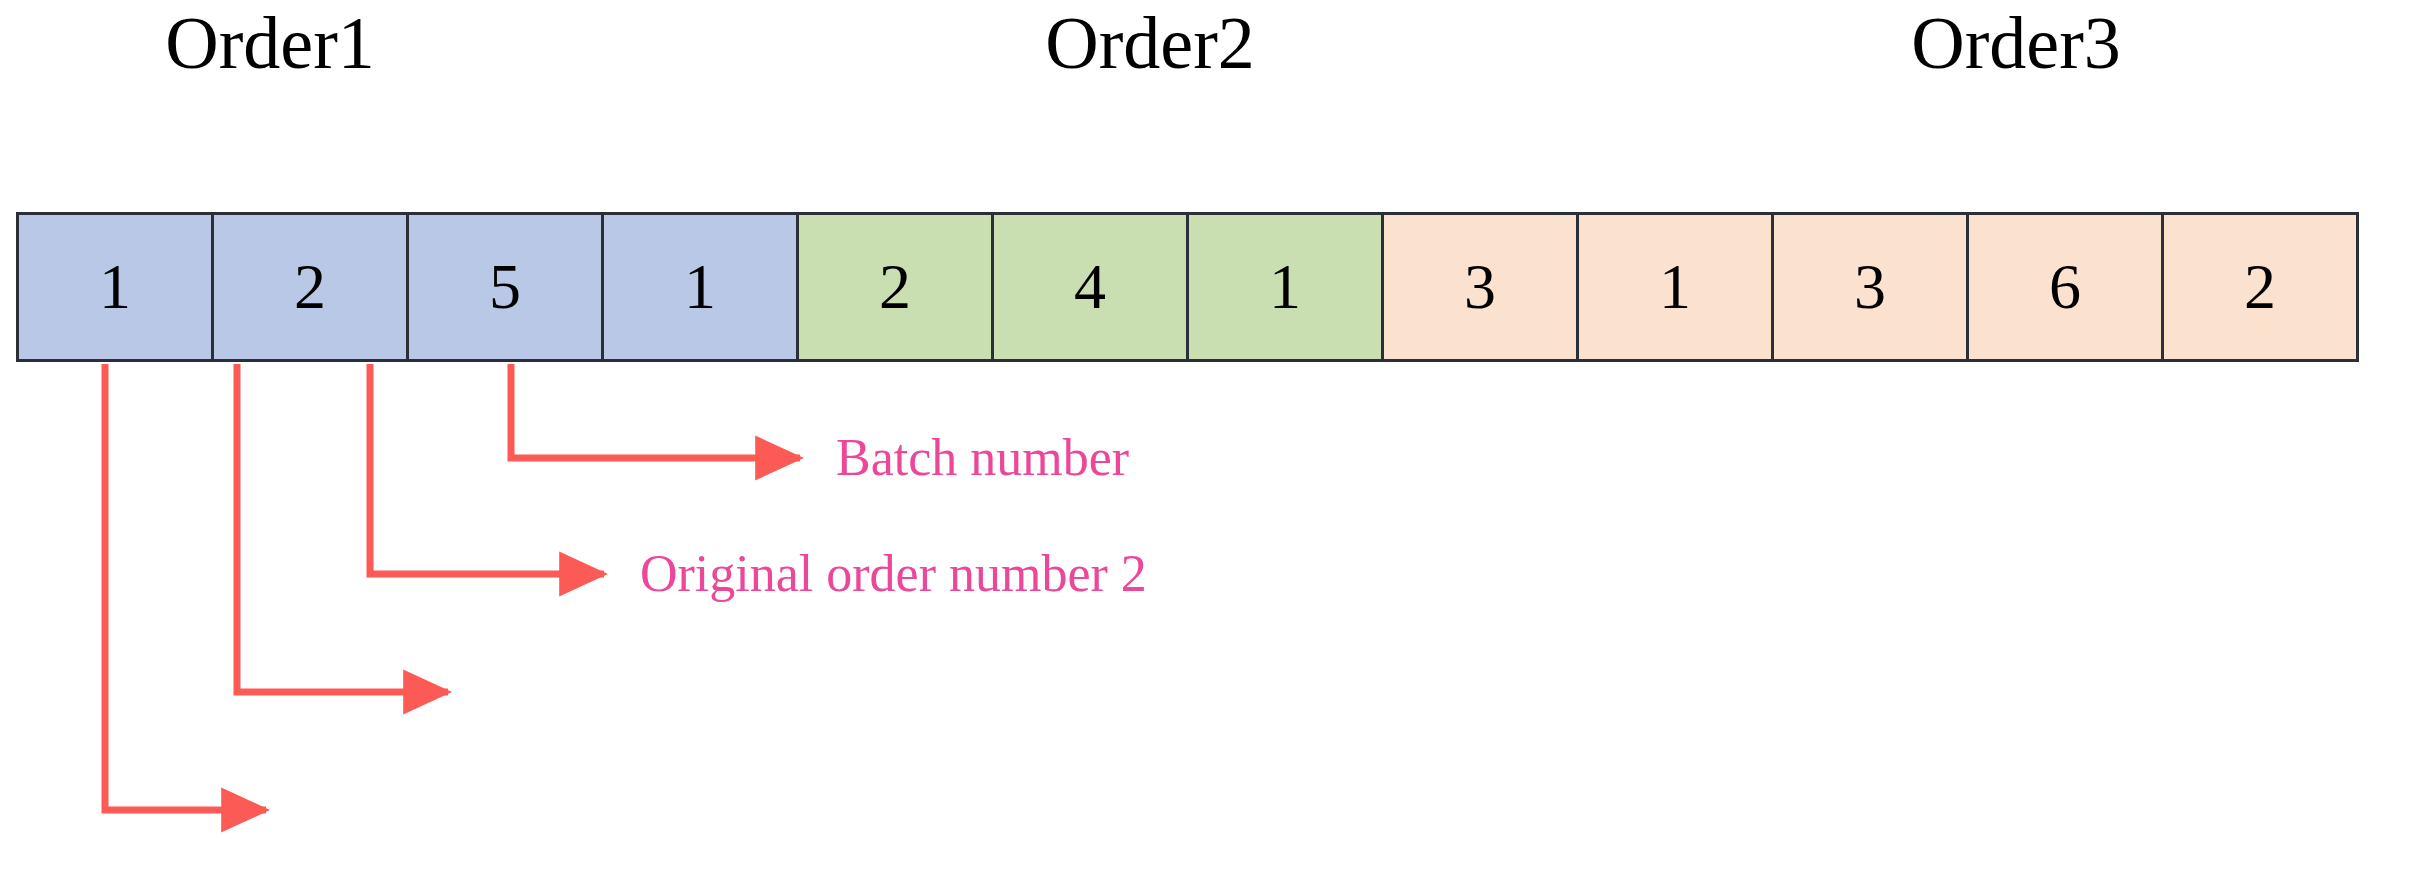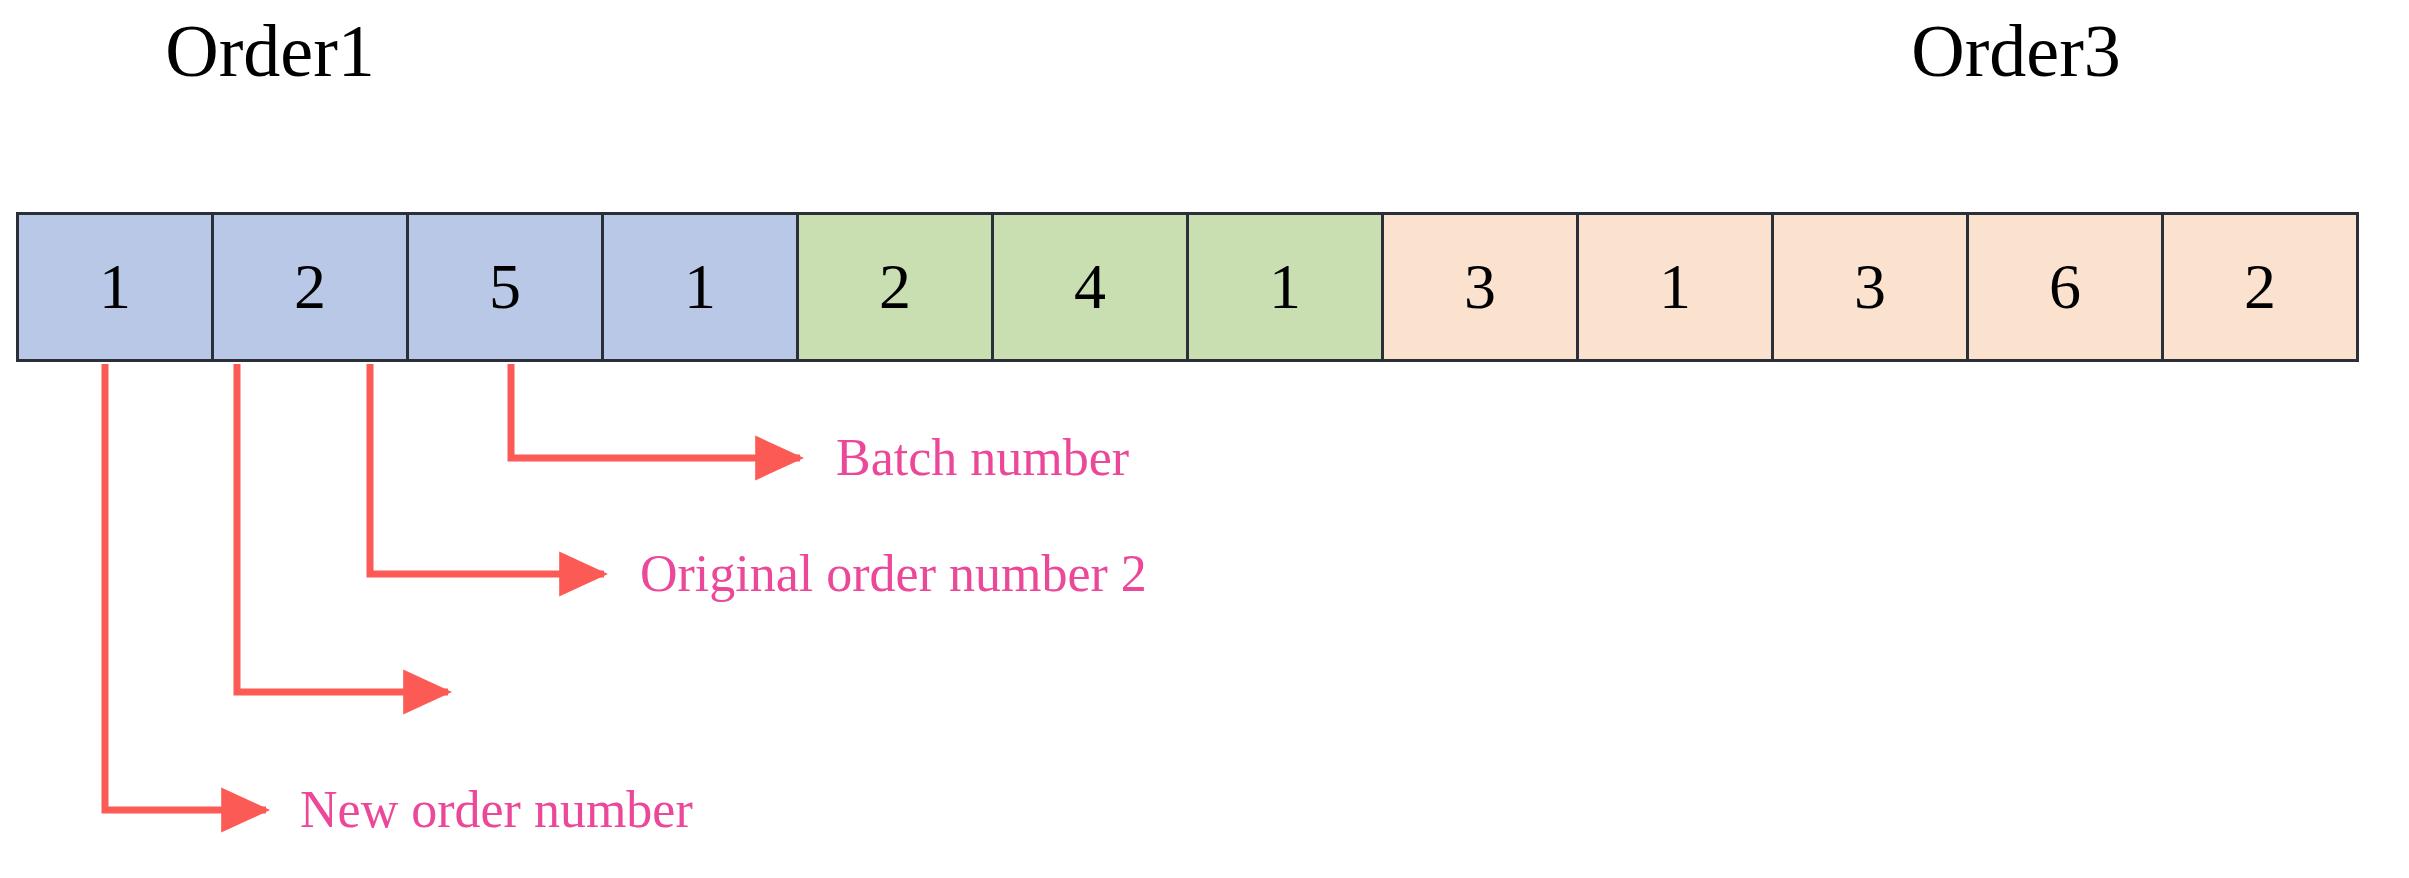--- a/index.html
+++ b/index.html
@@ -19,21 +19,20 @@
   
   .group-header {
     position: absolute;
     top: 6px;
     font-size: 74px;
     line-height: 1;
     color: #000000;
     text-align: center;
     white-space: nowrap;
     font-family: "Liberation Serif", "DejaVu Serif", serif;
-    margin-top: 8px;
   }
 
   
   #cell-strip {
     position: absolute;
     left: 16px;
     top: 212px;
     height: 150px;
     display: flex;
     flex-direction: row;
@@ -77,20 +76,21 @@
     white-space: nowrap;
     font-family: "Liberation Serif", "DejaVu Serif", serif;
   }
 </style>
 </head>
 <body>
 
 <div id="stage">
 
   <div class="group-header" style="left:70px; width:400px;">Order1</div>
+  <div class="group-header" style="left:950px; width:400px;">Order2</div>
   <div class="group-header" style="left:1816px; width:400px;">Order3</div>
 
   <div id="cell-strip">
     <div class="cell grp-0">1</div>
     <div class="cell grp-0">2</div>
     <div class="cell grp-0">5</div>
     <div class="cell grp-0">1</div>
     <div class="cell grp-1">2</div>
     <div class="cell grp-1">4</div>
     <div class="cell grp-1">1</div>
@@ -112,15 +112,14 @@
 
     <path d="M 370,364 L 370,574 L 604,574" stroke="#fb5a55" stroke-width="7" fill="none" marker-end="url(#arrowhead)"></path>
 
     <path d="M 237,364 L 237,692 L 448,692" stroke="#fb5a55" stroke-width="7" fill="none" marker-end="url(#arrowhead)"></path>
 
     <path d="M 105,364 L 105,810 L 266,810" stroke="#fb5a55" stroke-width="7" fill="none" marker-end="url(#arrowhead)"></path>
   </svg>
 
   <div class="callout-label" style="left:836px; top:432px;">Batch number</div>
   <div class="callout-label" style="left:640px; top:548px;">Original order number 2</div>
-  <div class="callout-label" style="left:300px; top:784px;">New order number</div>
 
 </div>
 
 </body></html>

